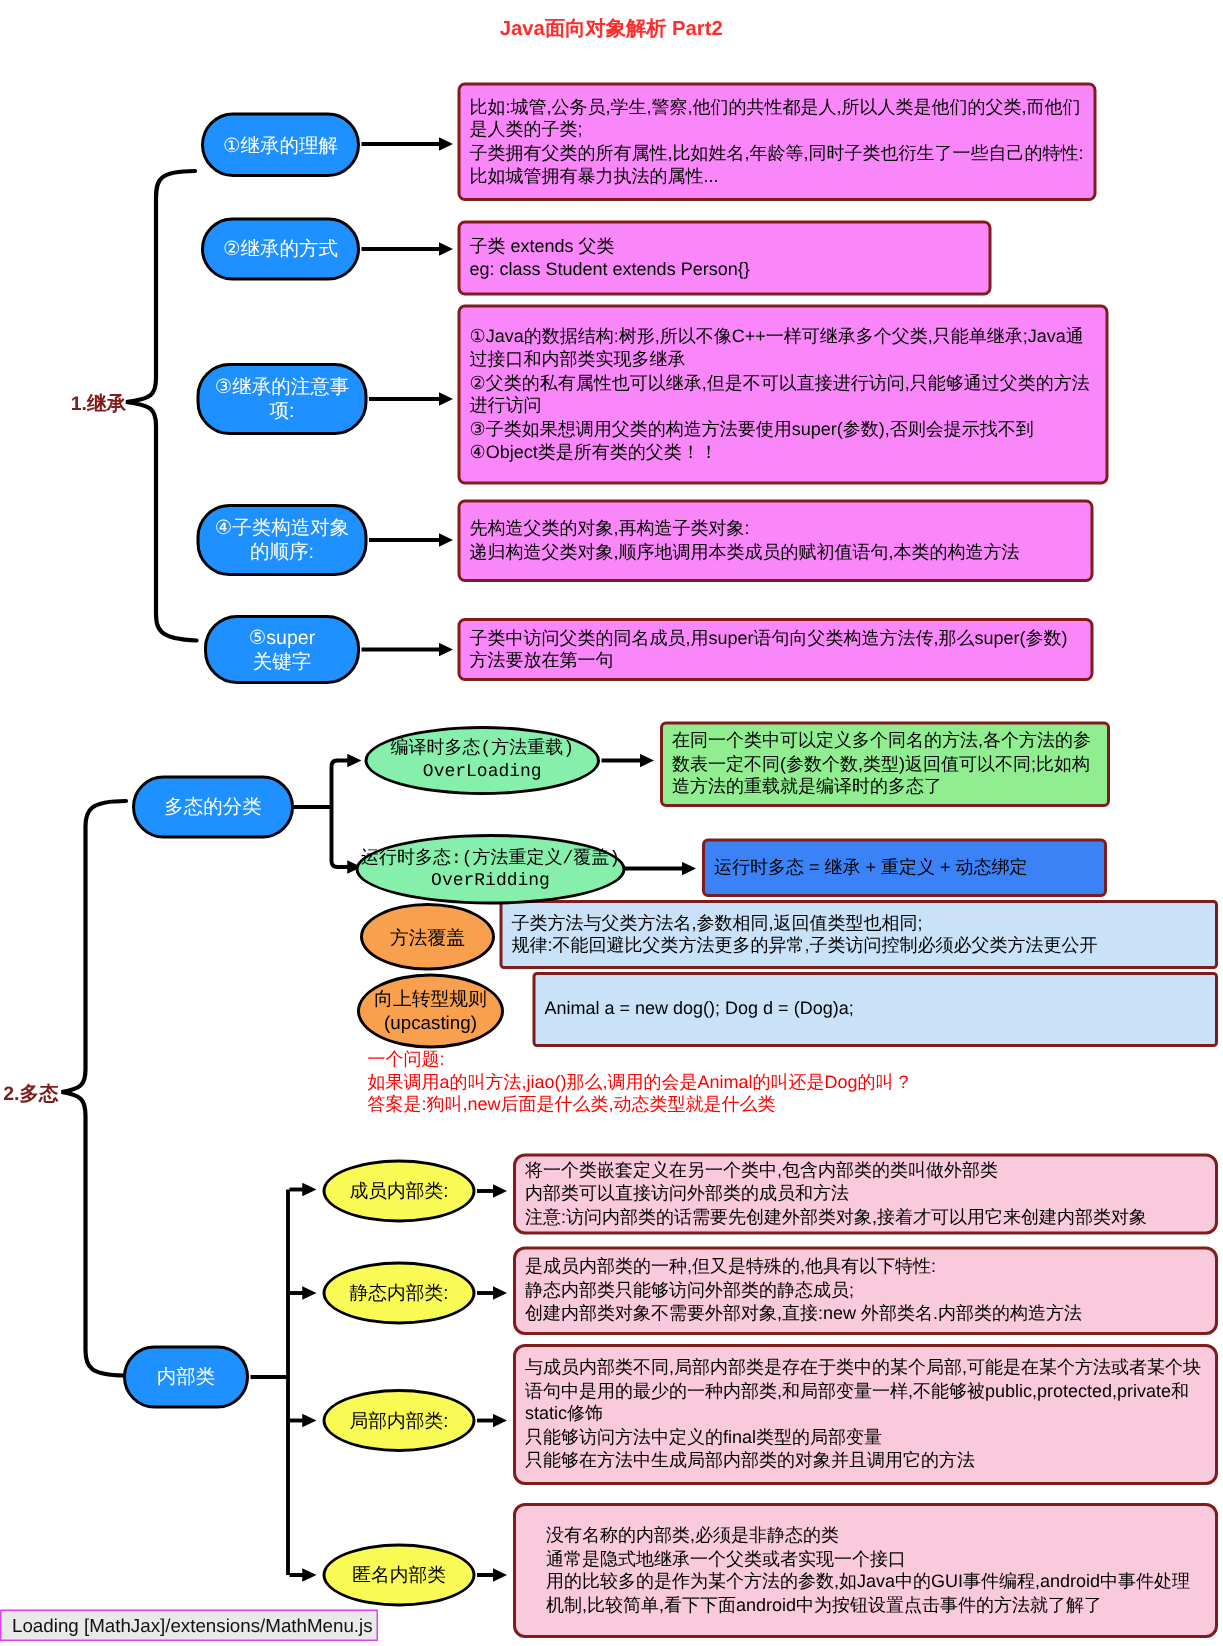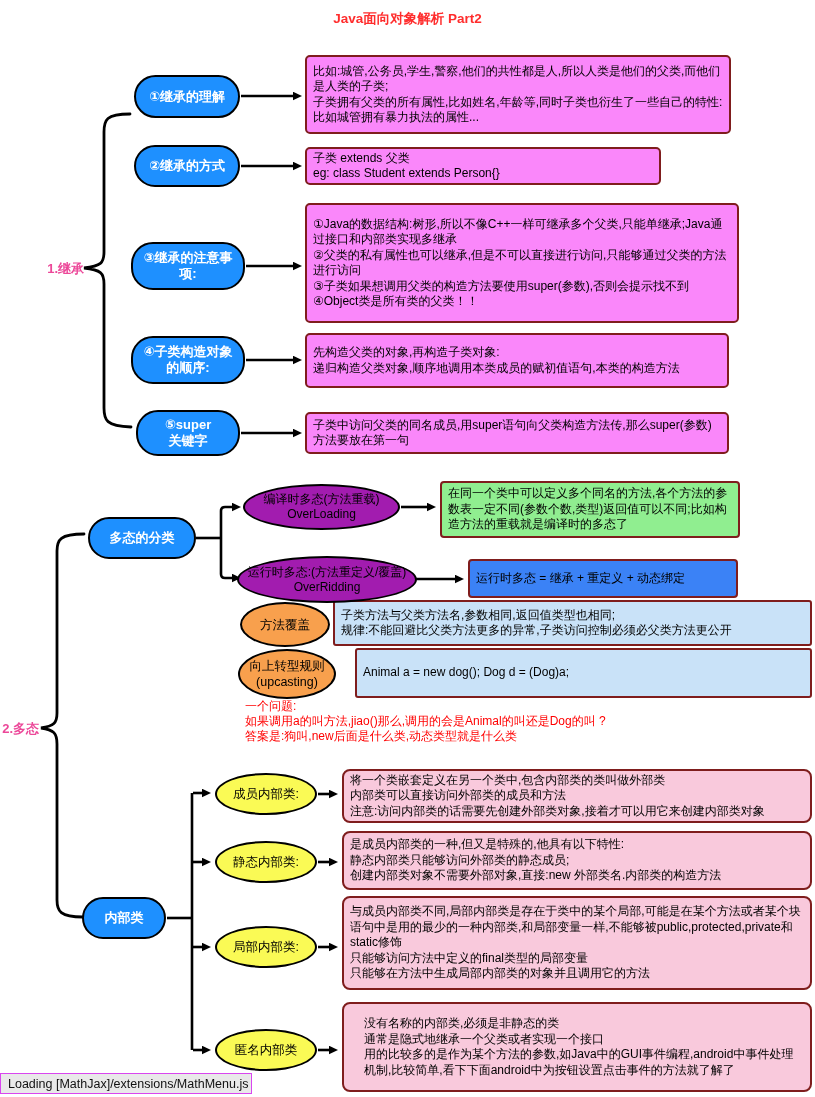--- a/index.html
+++ b/index.html
@@ -6,30 +6,30 @@
   .canvas{
     position:relative;width:815px;height:1097px;background:#ffffff;overflow:hidden;
     font-family:"Liberation Sans","DejaVu Sans",sans-serif;color:#000;
   }
   .wires{position:absolute;left:0;top:0;z-index:1;}
   .title{
     position:absolute;top:10px;left:0;right:0;text-align:center;z-index:2;
     color:#FF2D2D;font-size:13.5px;font-weight:bold;
   }
   .side-label{
-    position:absolute;z-index:2;color:#ec4899;font-weight:bold;font-size:13px;
+    position:absolute;z-index:2;color:#7f1d1d;font-weight:bold;font-size:13px;
     text-align:right;white-space:pre-line;
   }
   .node{
     position:absolute;z-index:3;display:flex;align-items:center;justify-content:center;
     text-align:center;border:2.5px solid #000;white-space:pre-line;box-sizing:border-box;
     line-height:16px;
   }
-  .blue{background:#1E90FF;color:#fff;font-weight:bold;border-radius:22px;font-size:13px;}
-  .orange-l{background:#a21caf;border-radius:50%;font-size:12px;line-height:15px;}
+  .blue{background:#1E90FF;color:#fff;font-weight:normal;border-radius:22px;font-size:13px;}
+  .orange-l{background:#86efac;border-radius:50%;font-size:12px;line-height:15px;font-family:Liberation Mono, monospace;}
   .orange-d{background:#F8A04D;border-radius:50%;font-size:12.5px;line-height:16px;}
   .yellow{background:#FAFA55;border-radius:50%;font-size:12.5px;}
   .box{
     position:absolute;z-index:2;display:flex;align-items:center;border:2px solid #7f1d1d;
     font-size:12px;line-height:15.5px;padding:3px 6px;white-space:pre-line;
     box-sizing:border-box;text-align:left;
   }
   .magenta{background:#FA87FA;border-radius:5px;}
   .green{background:#90EE90;border-radius:4px;}
   .lime{background:#3b82f6;border-radius:4px;}
@@ -87,21 +87,21 @@
   <div class="title">Java面向对象解析 Part2</div>
 
   <div class="side-label" style="left:40px;top:260px;width:44px;">1.继承</div>
   <div class="side-label" style="left:0px;top:720px;width:39px;">2.多态</div>
 
   <div class="node blue" style="left:134px;top:75px;width:106px;height:43px;">①继承的理解</div>
   <div class="box magenta" style="left:305px;top:55px;width:426px;height:79px;">比如:城管,公务员,学生,警察,他们的共性都是人,所以人类是他们的父类,而他们是人类的子类;
 子类拥有父类的所有属性,比如姓名,年龄等,同时子类也衍生了一些自己的特性:比如城管拥有暴力执法的属性...</div>
 
   <div class="node blue" style="left:134px;top:145px;width:106px;height:42px;">②继承的方式</div>
-  <div class="box magenta" style="left:305px;top:147px;width:356px;height:38px;">子类 extends 父类
+  <div class="box magenta" style="left:305px;top:147px;width:356px;height:50px;">子类 extends 父类
 eg: class Student extends Person{}</div>
 
   <div class="node blue" style="left:131px;top:242px;width:114px;height:48px;">③继承的注意事
 项:</div>
   <div class="box magenta" style="left:305px;top:203px;width:434px;height:120px;">①Java的数据结构:树形,所以不像C++一样可继承多个父类,只能单继承;Java通过接口和内部类实现多继承
 ②父类的私有属性也可以继承,但是不可以直接进行访问,只能够通过父类的方法进行访问
 ③子类如果想调用父类的构造方法要使用super(参数),否则会提示找不到
 ④Object类是所有类的父类！！</div>
 
   <div class="node blue" style="left:131px;top:336px;width:114px;height:48px;">④子类构造对象

